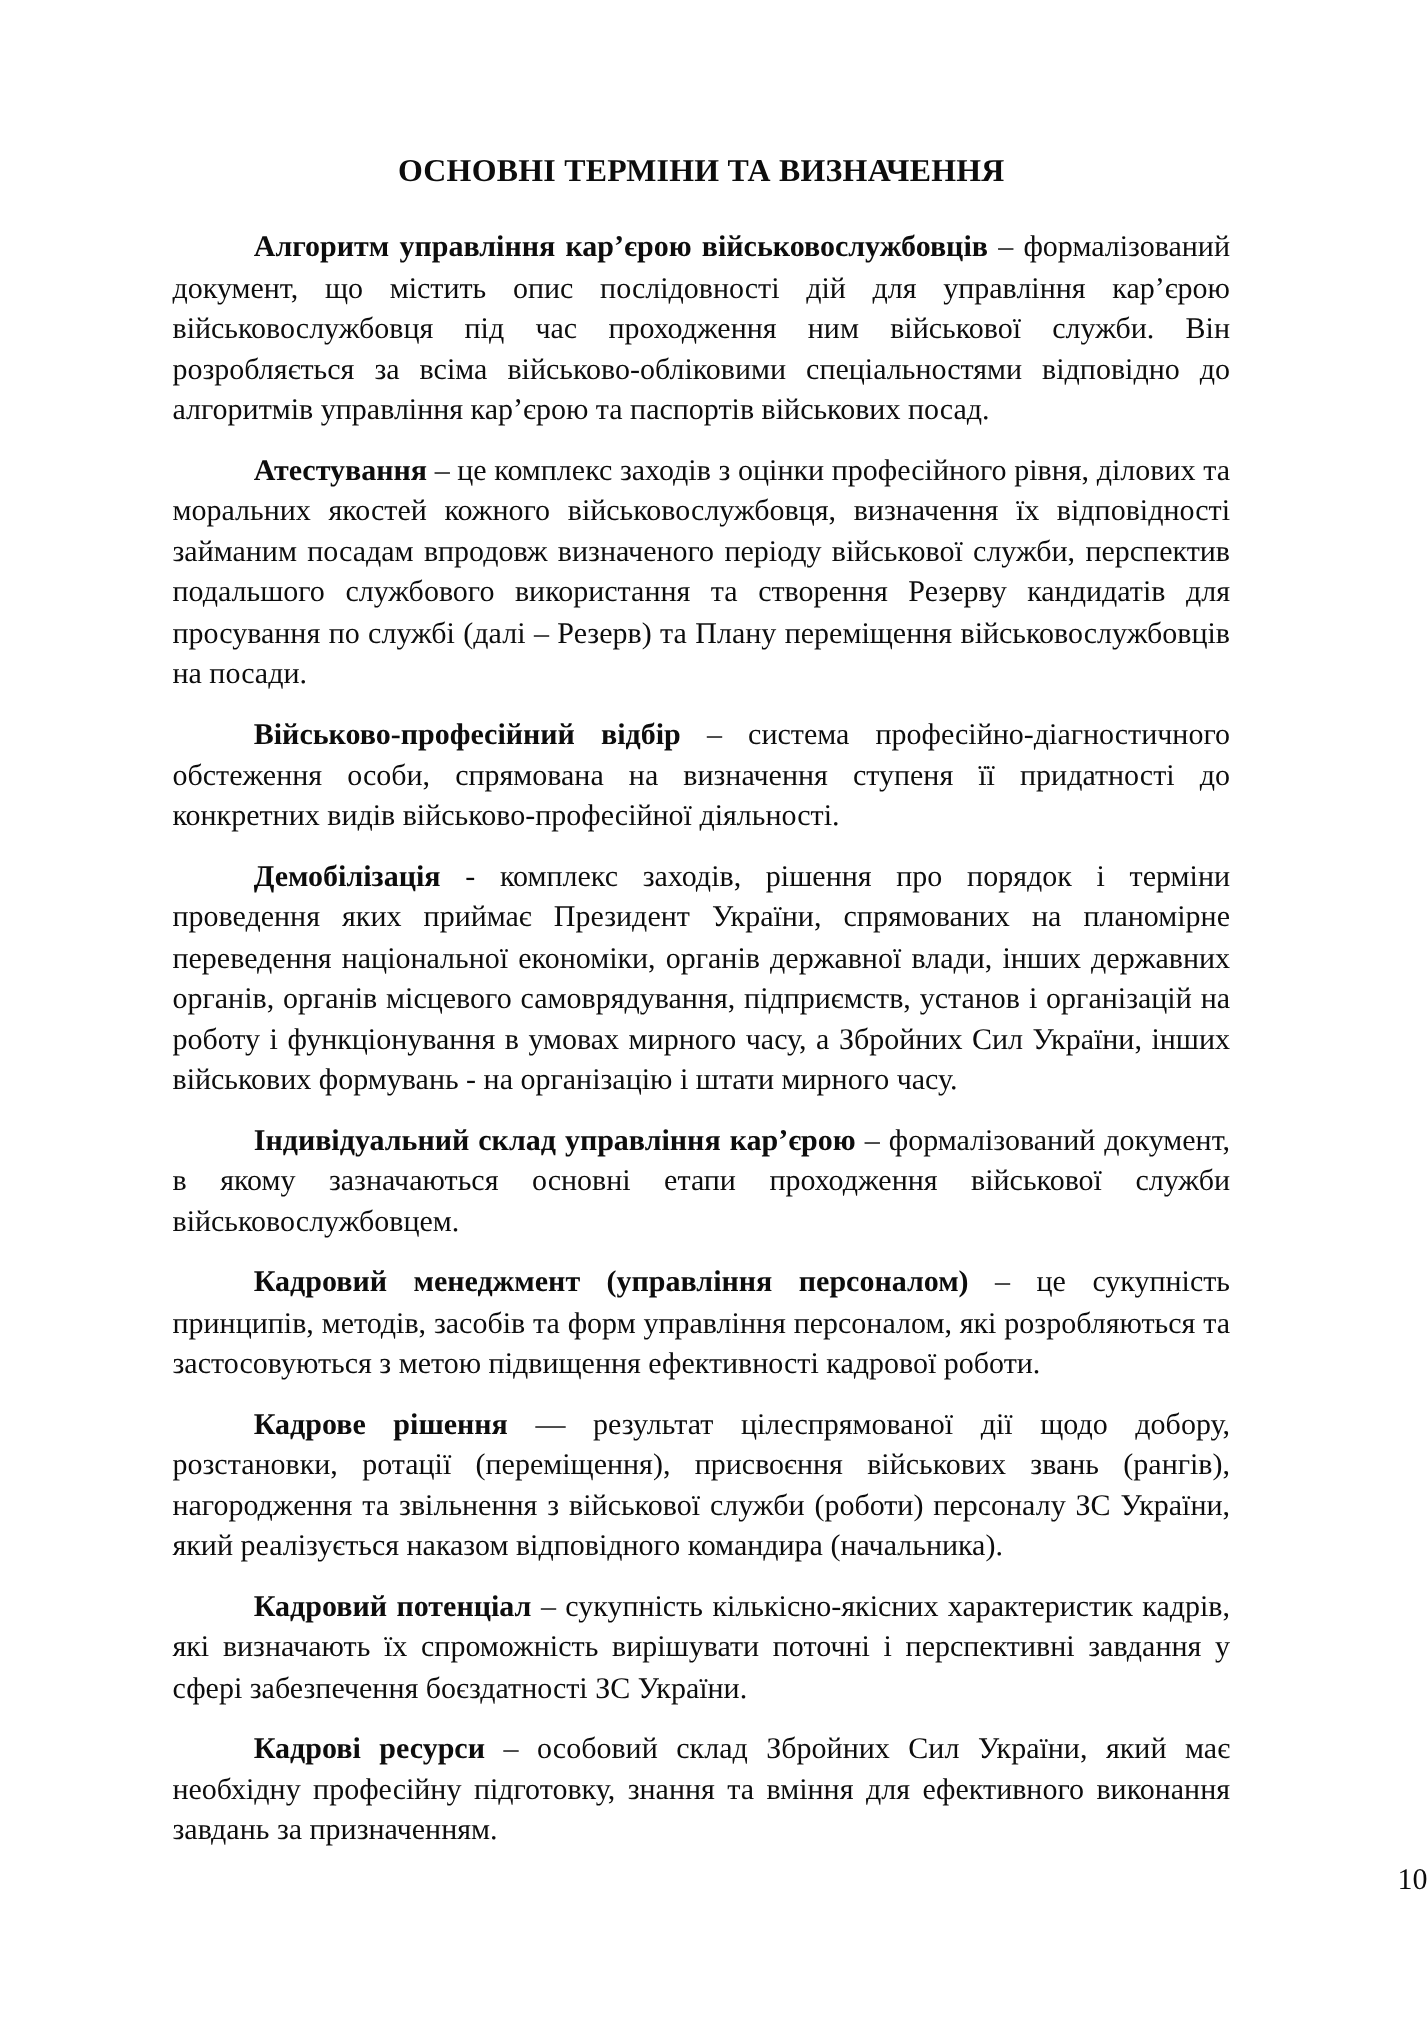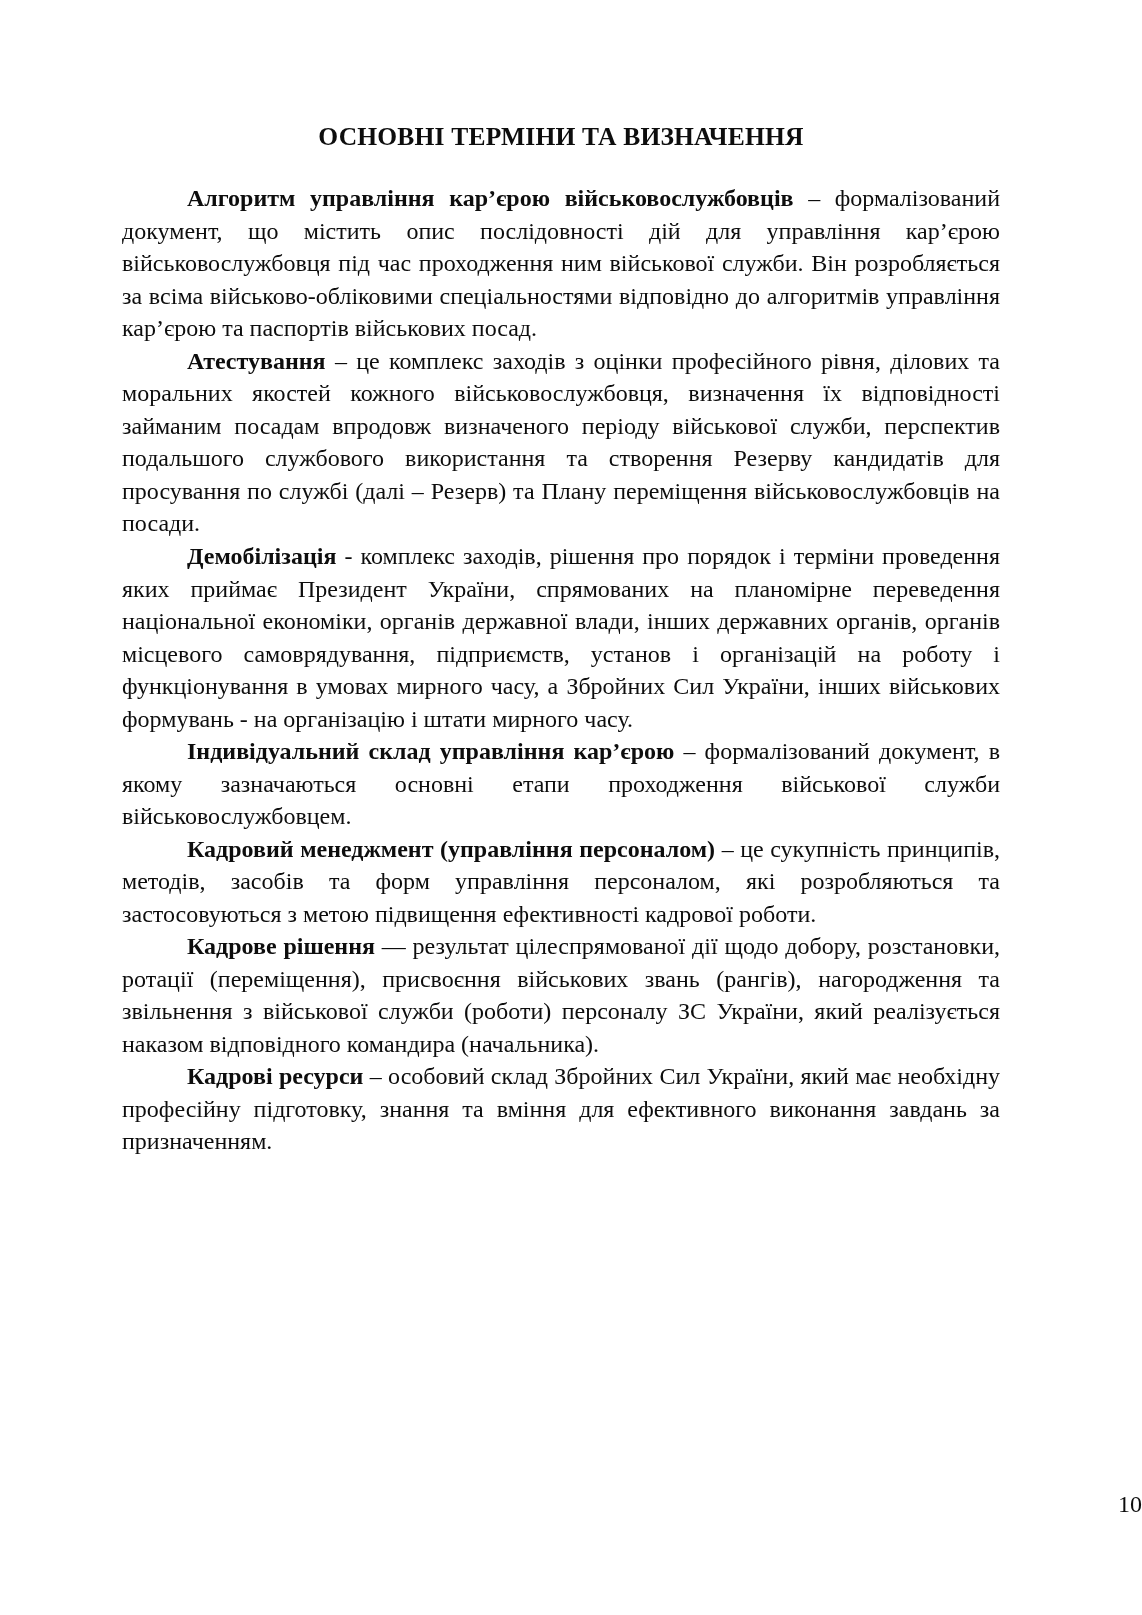--- a/index.html
+++ b/index.html
@@ -35,21 +35,21 @@
     padding-top: 122px;
     letter-spacing: 0.2px;
     line-height: 1.15;
   }
   .term-block {
     font-size: 24px;
     line-height: 1.355;
     text-align: justify;
     text-justify: inter-word;
     text-indent: 65px;
-    margin: 0;
+    margin: 16px;
     hyphens: none;
   }
   .term-block:first-of-type {
     margin-top: 31px;
   }
   .term {
     font-weight: bold;
   }
   .page-number {
     position: absolute;
@@ -64,21 +64,23 @@
 </style>
 </head>
 <body>
 
 <div class="page">
   <div class="content">
     <h1 class="doc-title">ОСНОВНІ ТЕРМІНИ ТА ВИЗНАЧЕННЯ</h1>
     <div id="terms-container">
         <p class="term-block"><span class="term">Алгоритм управління кар’єрою військовослужбовців</span><span class="definition"> – формалізований документ, що містить опис послідовності дій для управління кар’єрою військовослужбовця під час проходження ним військової служби. Він розробляється за всіма військово-обліковими спеціальностями відповідно до алгоритмів управління кар’єрою та паспортів військових посад.</span></p>
         <p class="term-block"><span class="term">Атестування</span><span class="definition"> – це комплекс заходів з оцінки професійного рівня, ділових та моральних якостей кожного військовослужбовця, визначення їх відповідності займаним посадам впродовж визначеного періоду військової служби, перспектив подальшого службового використання та створення Резерву кандидатів для просування по службі (далі – Резерв) та Плану переміщення військовослужбовців на посади.</span></p>
+        <p class="term-block"><span class="term">Військово-професійний відбір</span><span class="definition"> – система професійно-діагностичного обстеження особи, спрямована на визначення ступеня її придатності до конкретних видів військово-професійної діяльності.</span></p>
         <p class="term-block"><span class="term">Демобілізація</span><span class="definition"> - комплекс заходів, рішення про порядок і терміни проведення яких приймає Президент України, спрямованих на планомірне переведення національної економіки, органів державної влади, інших державних органів, органів місцевого самоврядування, підприємств, установ і організацій на роботу і функціонування в умовах мирного часу, а Збройних Сил України, інших військових формувань - на організацію і штати мирного часу.</span></p>
         <p class="term-block"><span class="term">Індивідуальний склад управління кар’єрою</span><span class="definition"> – формалізований документ, в якому зазначаються основні етапи проходження військової служби військовослужбовцем.</span></p>
         <p class="term-block"><span class="term">Кадровий менеджмент (управління персоналом)</span><span class="definition"> – це сукупність принципів, методів, засобів та форм управління персоналом, які розробляються та застосовуються з метою підвищення ефективності кадрової роботи.</span></p>
         <p class="term-block"><span class="term">Кадрове рішення</span><span class="definition"> — результат цілеспрямованої дії щодо добору, розстановки, ротації (переміщення), присвоєння військових звань (рангів), нагородження та звільнення з військової служби (роботи) персоналу ЗС України, який реалізується наказом відповідного командира (начальника).</span></p>
+        <p class="term-block"><span class="term">Кадровий потенціал</span><span class="definition"> – сукупність кількісно-якісних характеристик кадрів, які визначають їх спроможність вирішувати поточні і перспективні завдання у сфері забезпечення боєздатності ЗС України.</span></p>
         <p class="term-block"><span class="term">Кадрові ресурси</span><span class="definition"> – особовий склад Збройних Сил України, який має необхідну професійну підготовку, знання та вміння для ефективного виконання завдань за призначенням.</span></p>
       </div>
   </div>
   <div class="page-number">10</div>
 </div>
 
 </body></html>

